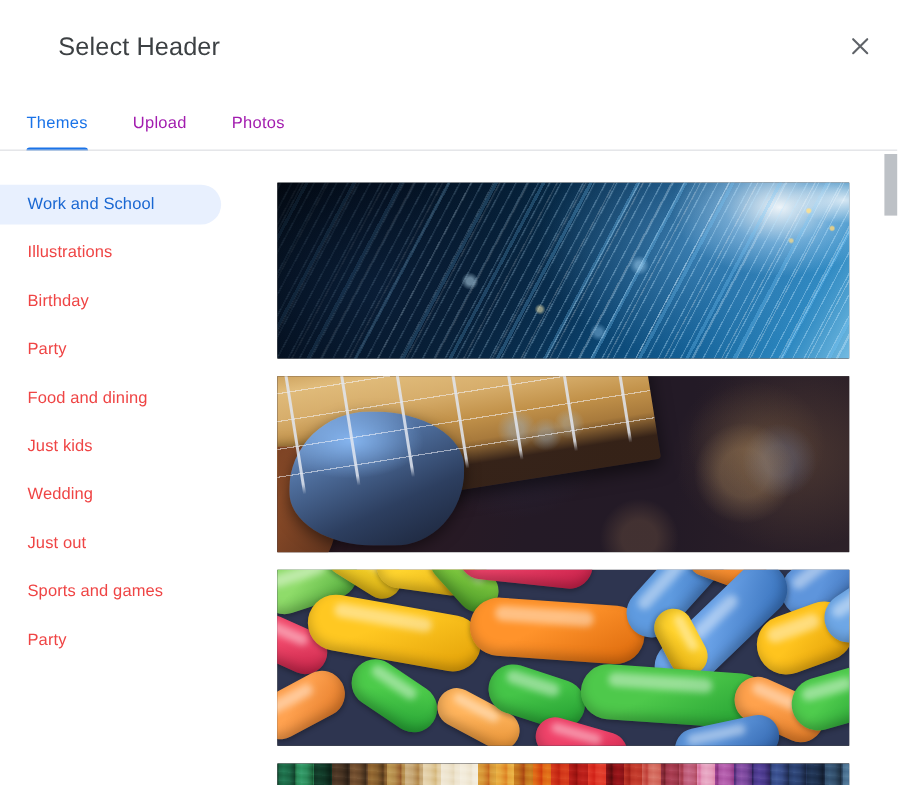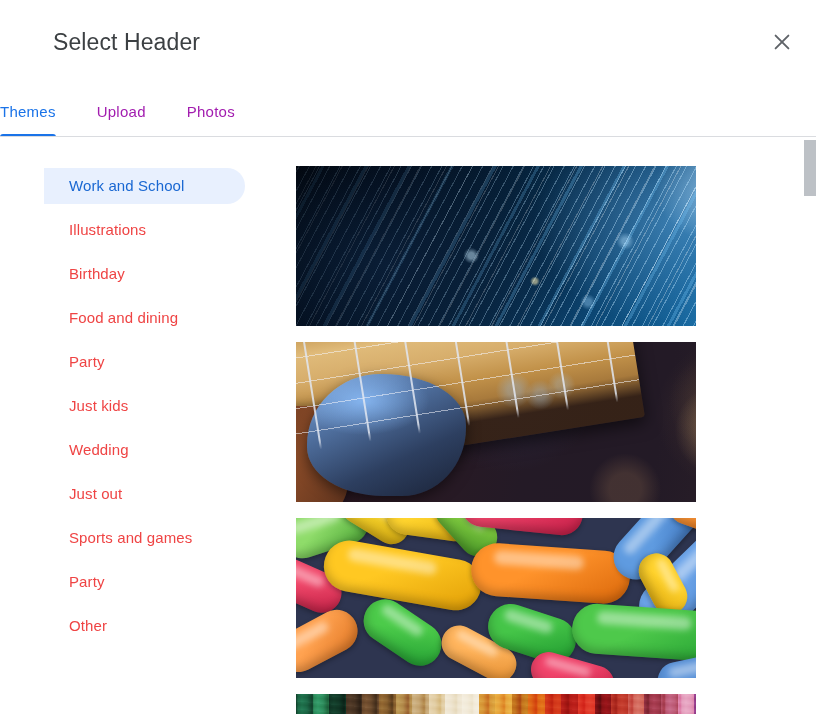--- a/index.html
+++ b/index.html
@@ -60,20 +60,21 @@
   .close-icon { display: block; }
 
   
   .tabs {
     position: absolute;
     top: 86px; left: 0;
     width: 816px;
     height: 51px;
     display: flex;
     align-items: center;
+    padding-left: 24px;
   }
 
   .tab {
     position: relative;
     height: 51px;
     display: flex;
     align-items: center;
     padding: 0 0px;
     margin-right: 41px;
     font-size: 15px;
@@ -103,25 +104,24 @@
     left: 0;
     width: 816px;
     height: 1px;
     background: #dadce0;
   }
 
   
   .dialog-body {
     position: absolute;
     top: 137px;
-    left: 16px;
-    width: 680px;
+    left: 0;
+    width: 772px;
     height: 577px;
     display: flex;
-    padding-left: 28px;
   }
 
   
   .sidebar {
     width: 252px;
     padding-top: 31px;
     flex: 0 0 252px;
   }
 
   .sidebar-item {
@@ -356,28 +356,27 @@
     <button class="tab">Photos</button>
   </div>
   <div class="tabs-divider"></div>
 
   <div class="dialog-body">
 
     <nav class="sidebar">
       <button class="sidebar-item selected">Work and School</button>
       <button class="sidebar-item">Illustrations</button>
       <button class="sidebar-item">Birthday</button>
+      <button class="sidebar-item">Party</button>
       <button class="sidebar-item">Food and dining</button>
-      <button class="sidebar-item">Party</button>
       <button class="sidebar-item">Just kids</button>
       <button class="sidebar-item">Wedding</button>
       <button class="sidebar-item">Just out</button>
       <button class="sidebar-item">Sports and games</button>
       <button class="sidebar-item">Party</button>
-      <button class="sidebar-item">Other</button>
     </nav>
 
     <div class="gallery">
 
       <div class="thumb" aria-label="Abstract blue fiber optic light streaks on black">
         <div class="thumb-art art-fiber"></div>
       </div>
 
       <div class="thumb" aria-label="Close-up of hand playing an acoustic guitar neck under stage lights">
         <div class="thumb-art art-guitar">

